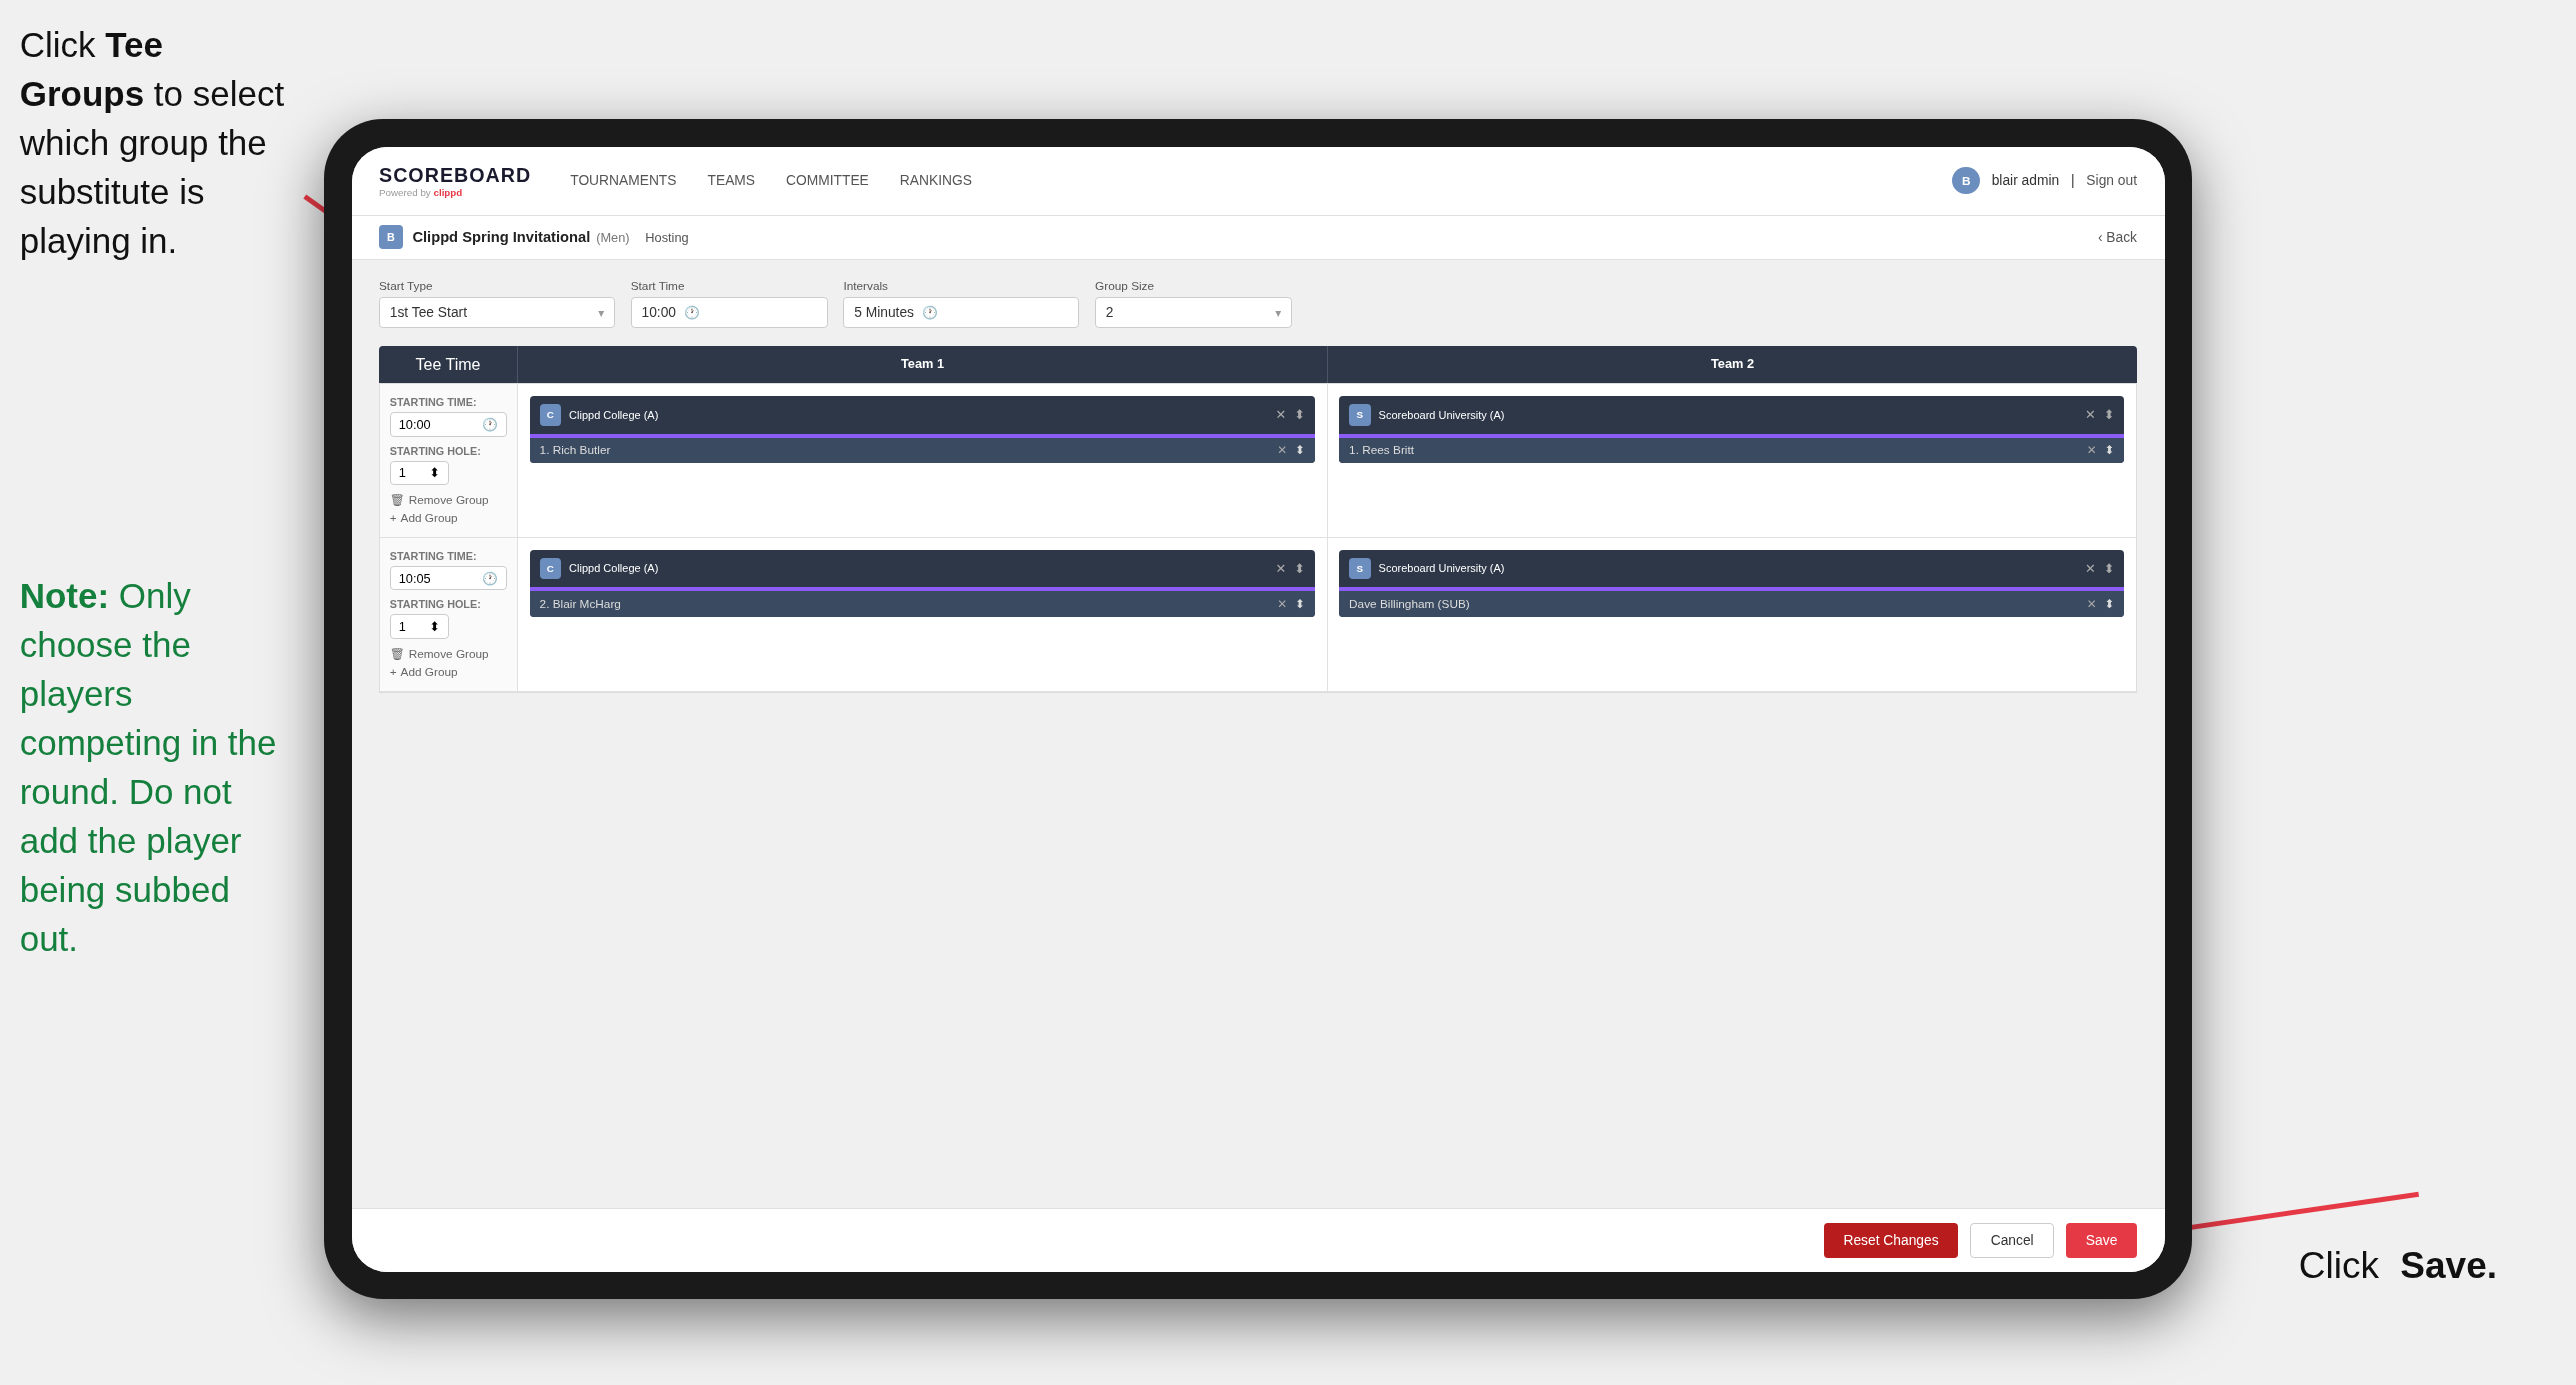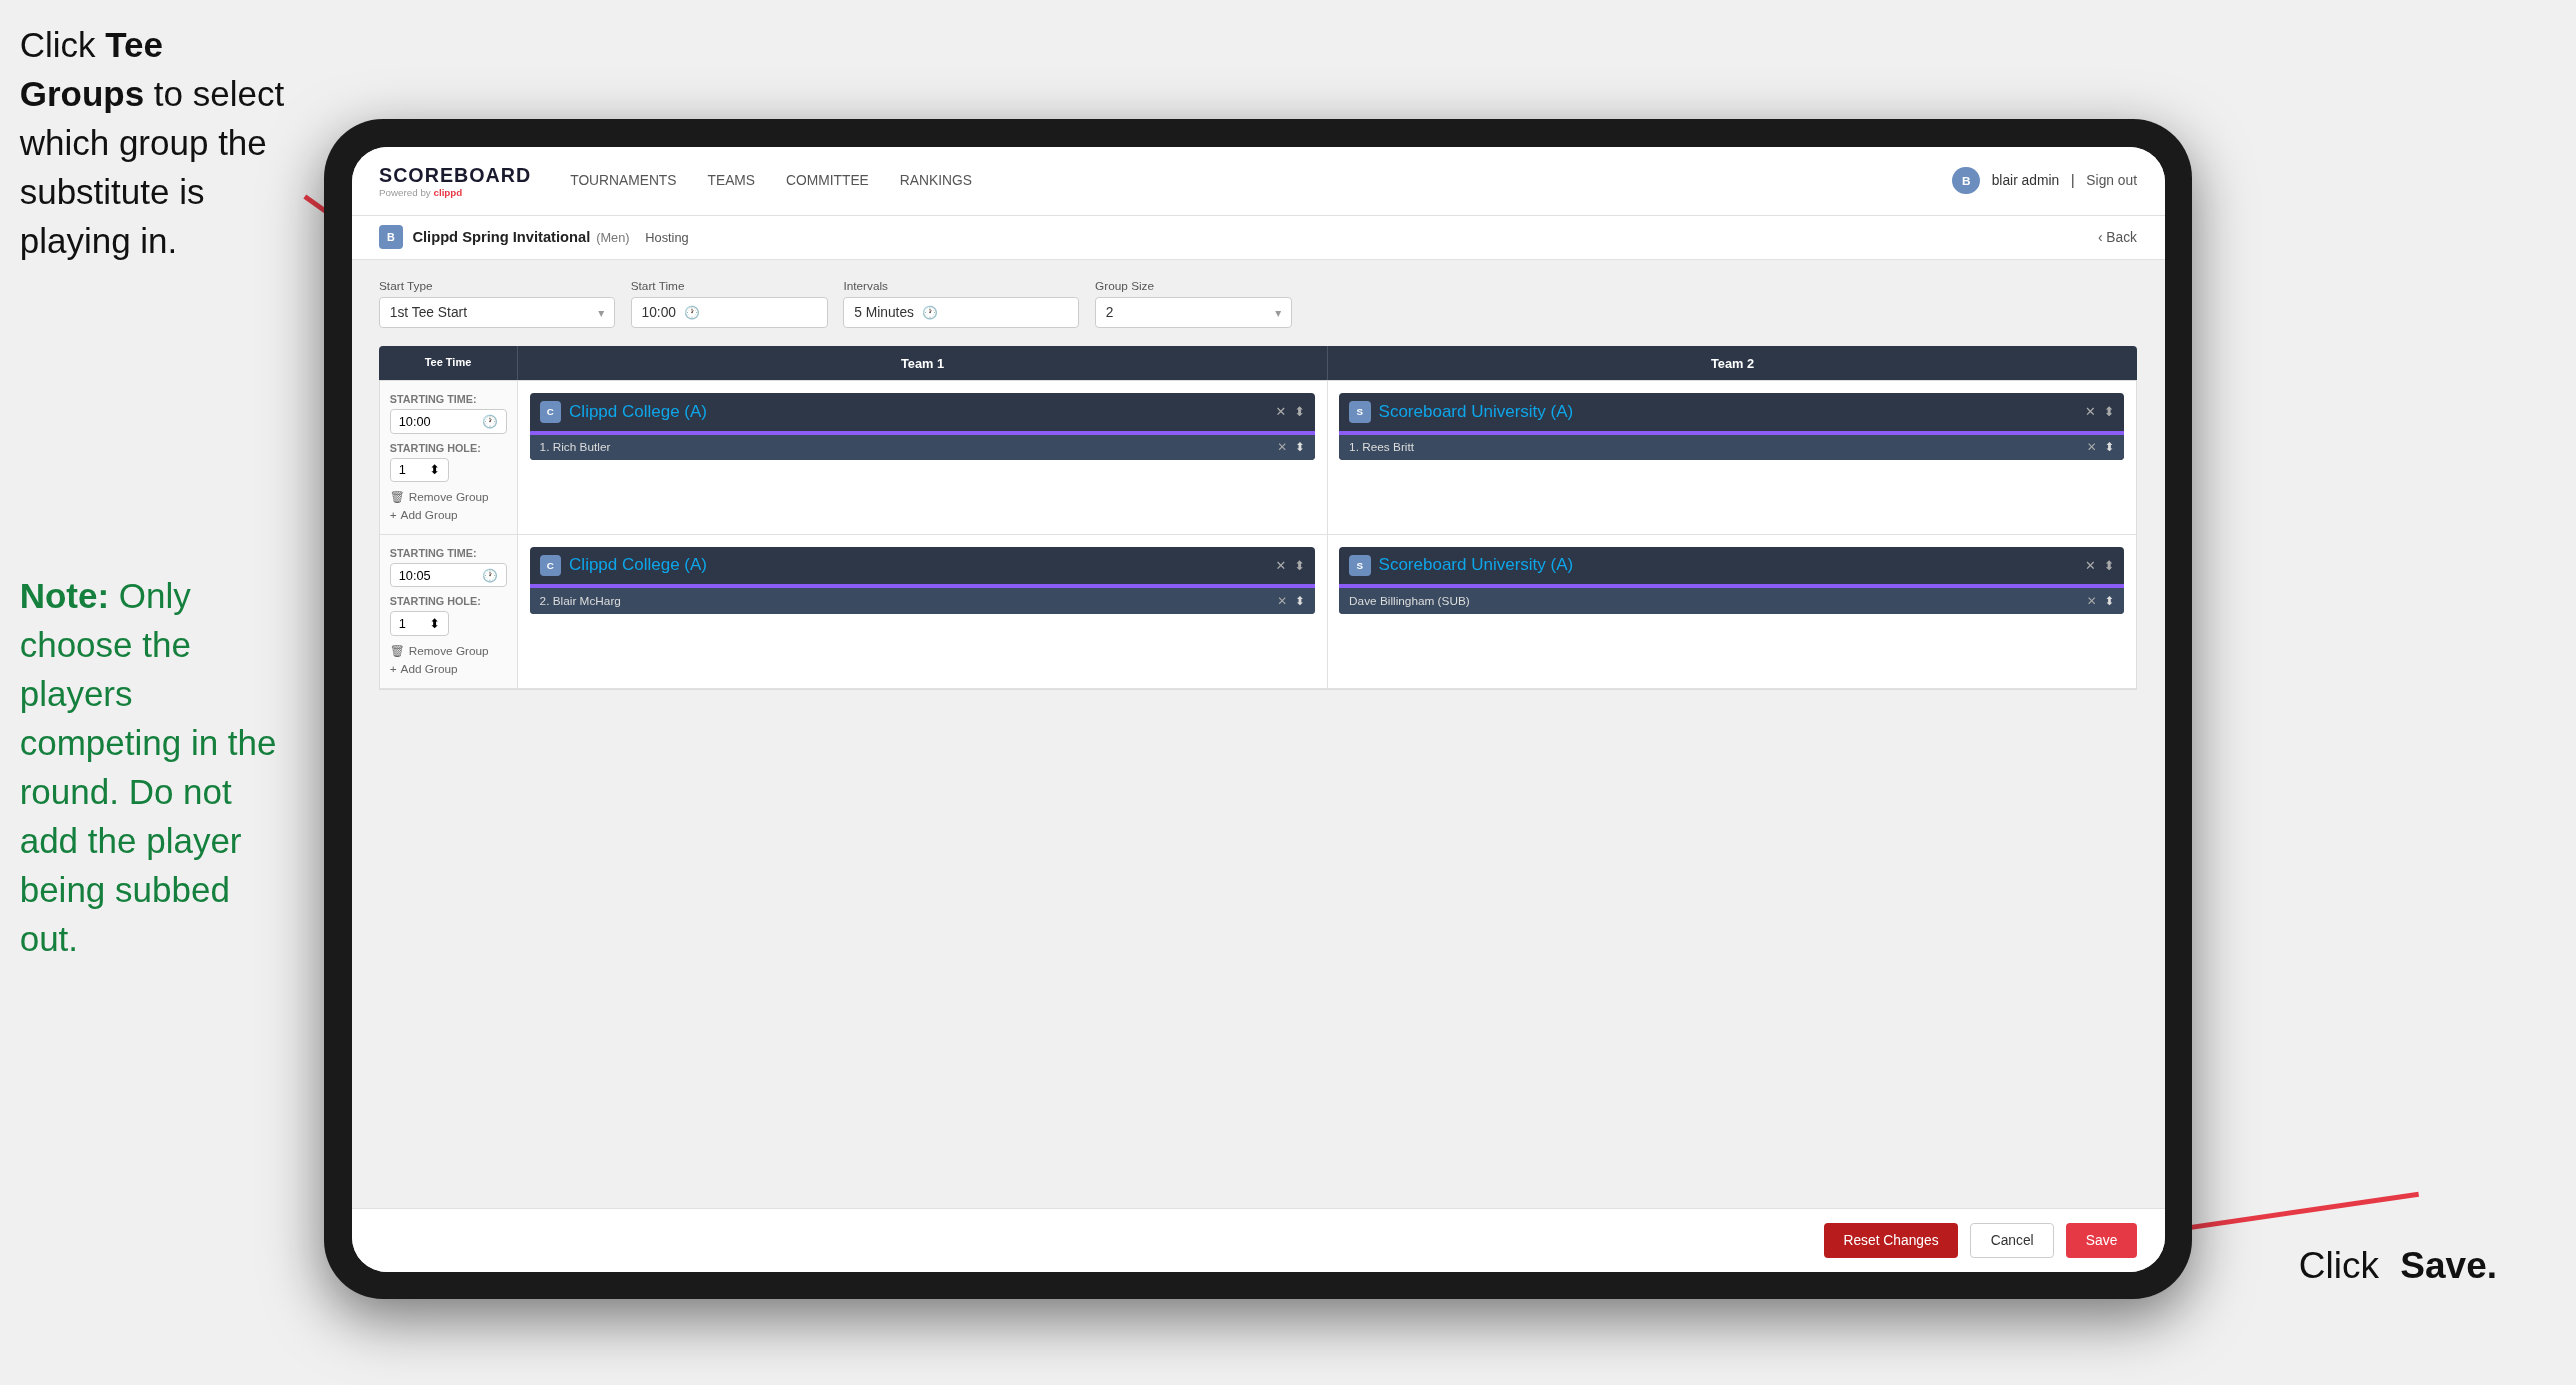--- a/index.html
+++ b/index.html
@@ -216,22 +216,22 @@
     .table-header {
       display: flex;
       background: #2d3748;
       border-radius: 3.9px 3.9px 0 0;
       color: #fff;
     }
     .th-tee {
       width: 138px;
       flex-shrink: 0;
       padding: 9.8px 13.8px;
-      font-size: 11px;
-      font-weight: 700;
+      font-size: 16px;
+      font-weight: 400;
       text-align: center;
     }
     .th-team {
       flex: 1;
       padding: 9.8px 13.8px;
       font-size: 12.8px;
       font-weight: 600;
       text-align: center;
       border-left: 1px solid #4a5568;
     }
@@ -333,22 +333,22 @@
       border-radius: 3.9px;
       display: flex;
       align-items: center;
       justify-content: center;
       font-size: 9.8px;
       color: #fff;
       font-weight: 700;
       flex-shrink: 0;
     }
     .team-name {
-      font-size: 17px;
-      color: #0ea5e9;
+      font-size: 11px;
+      color: #ffffff;
       flex: 1;
     }
     .team-icons {
       display: flex;
       gap: 7.9px;
       align-items: center;
       color: #aaa;
       font-size: 12.8px;
     }
     .team-card-player {

